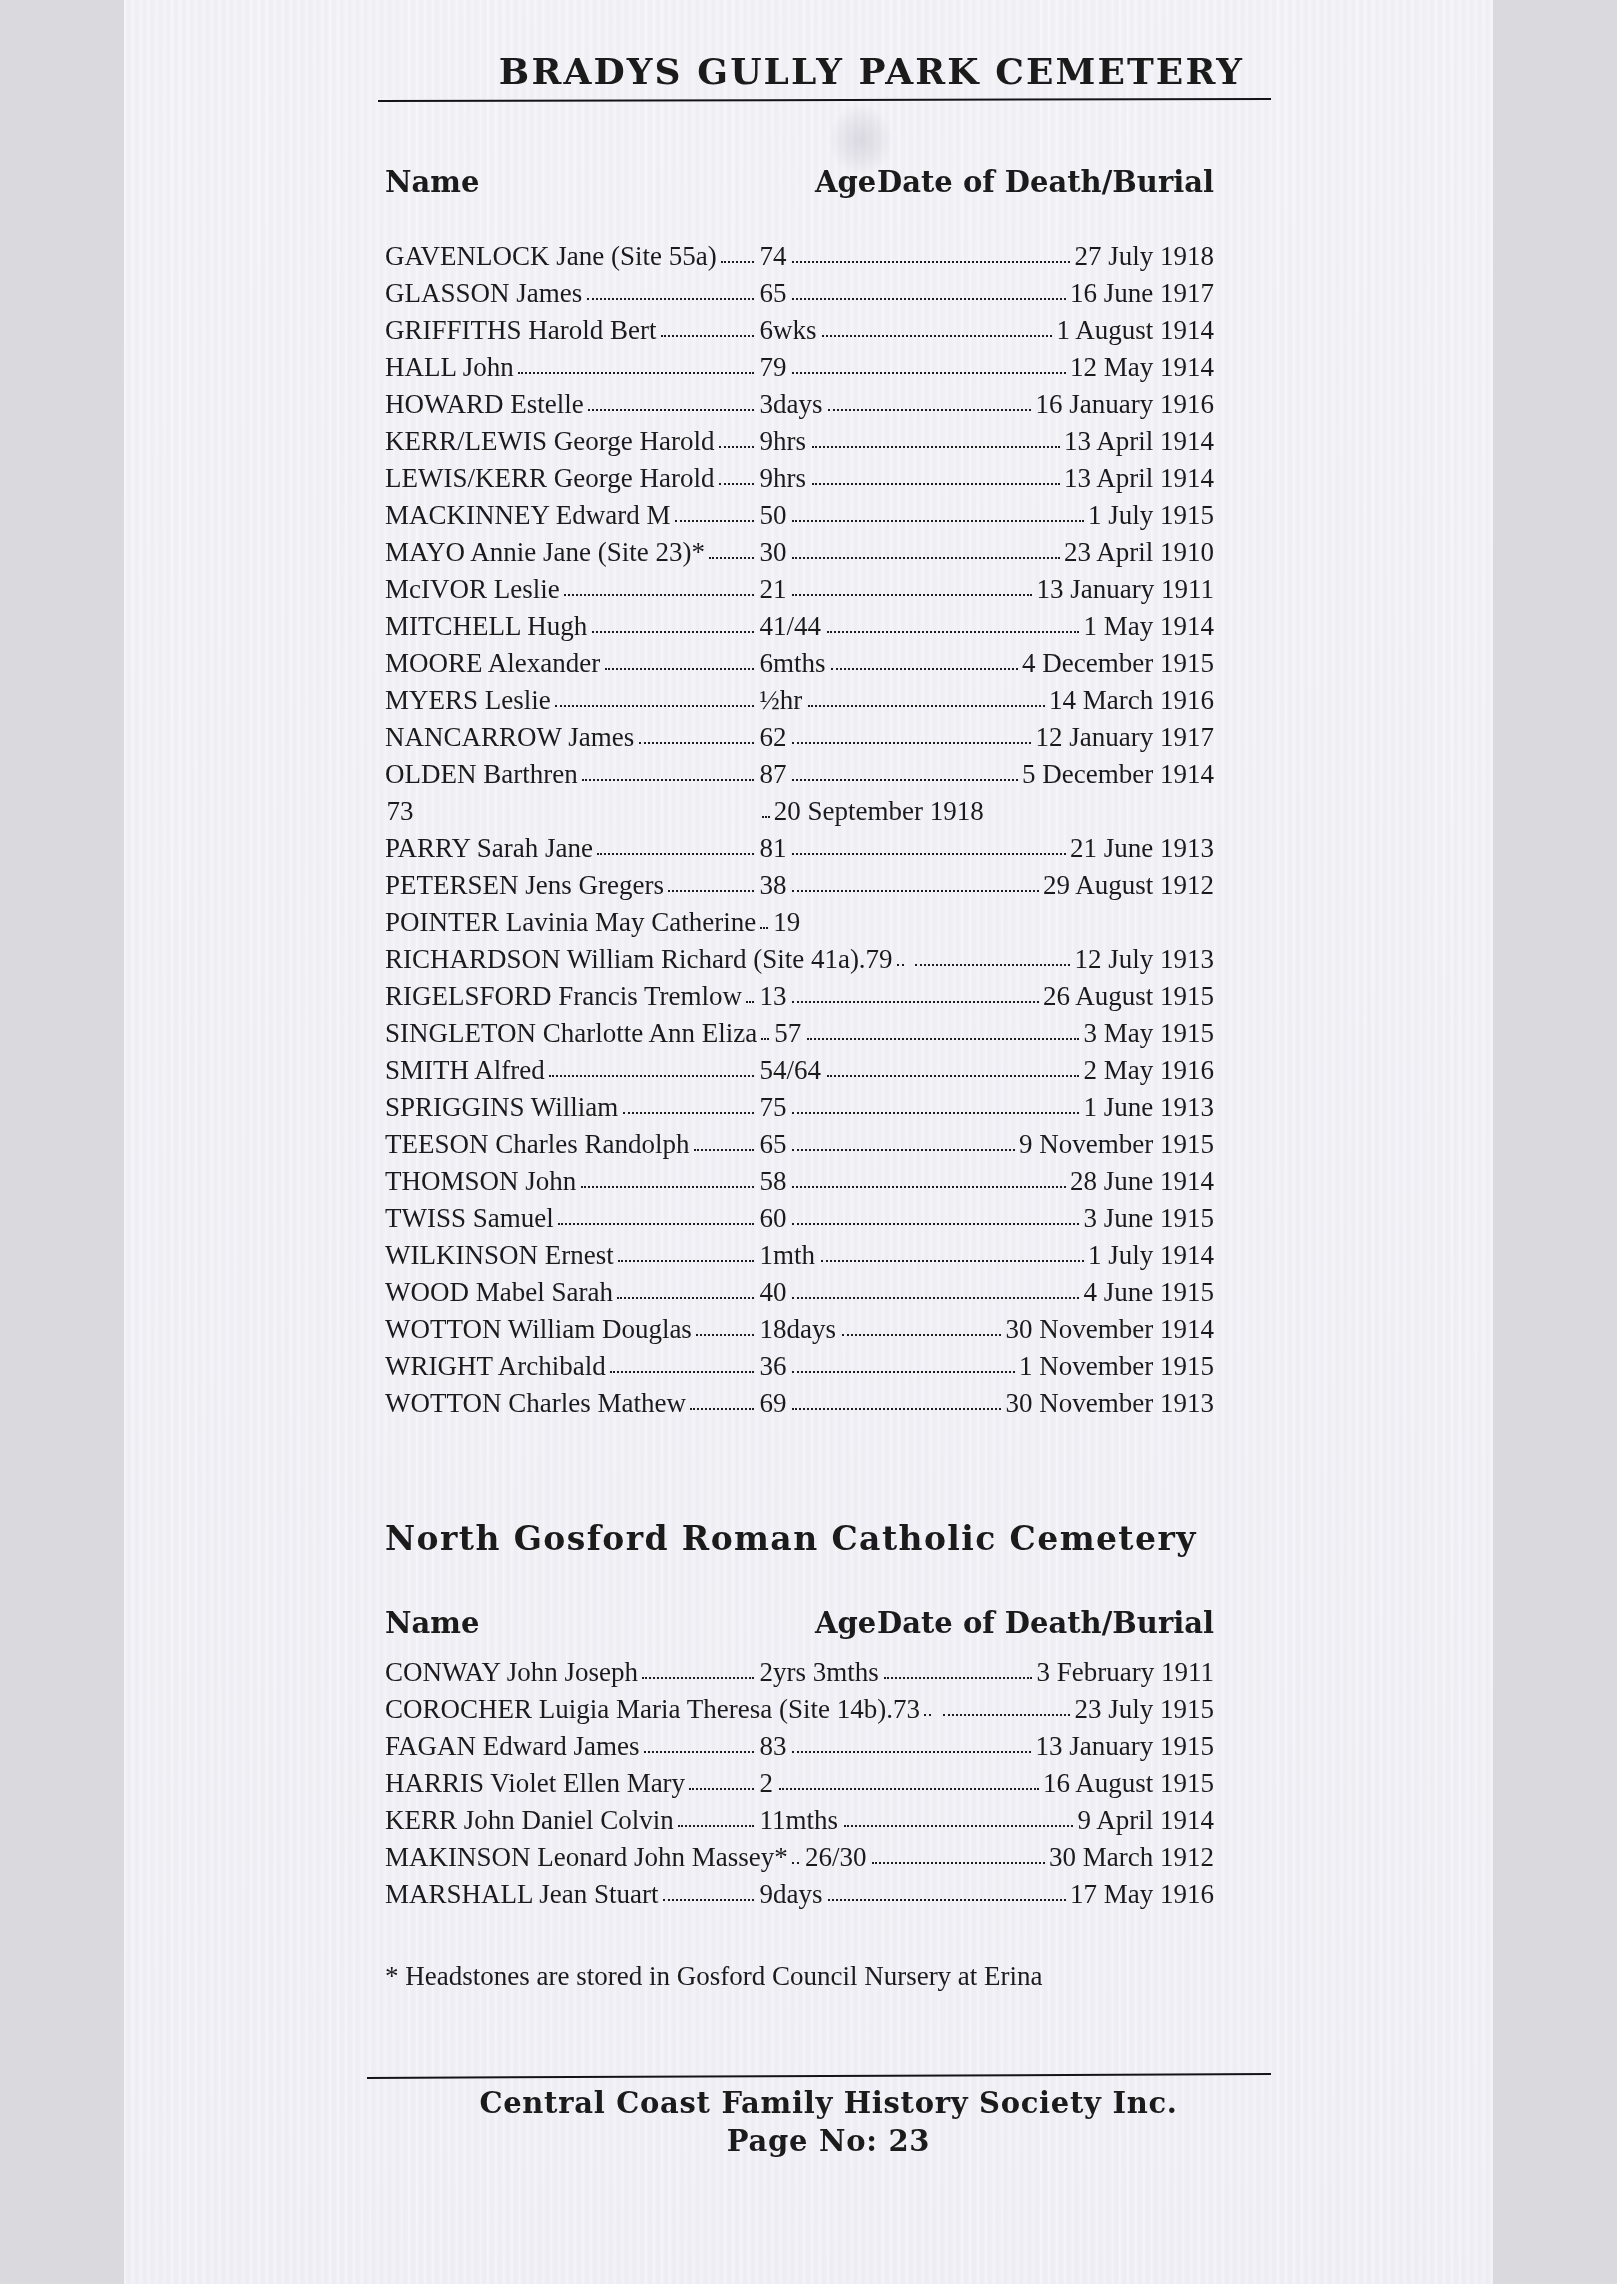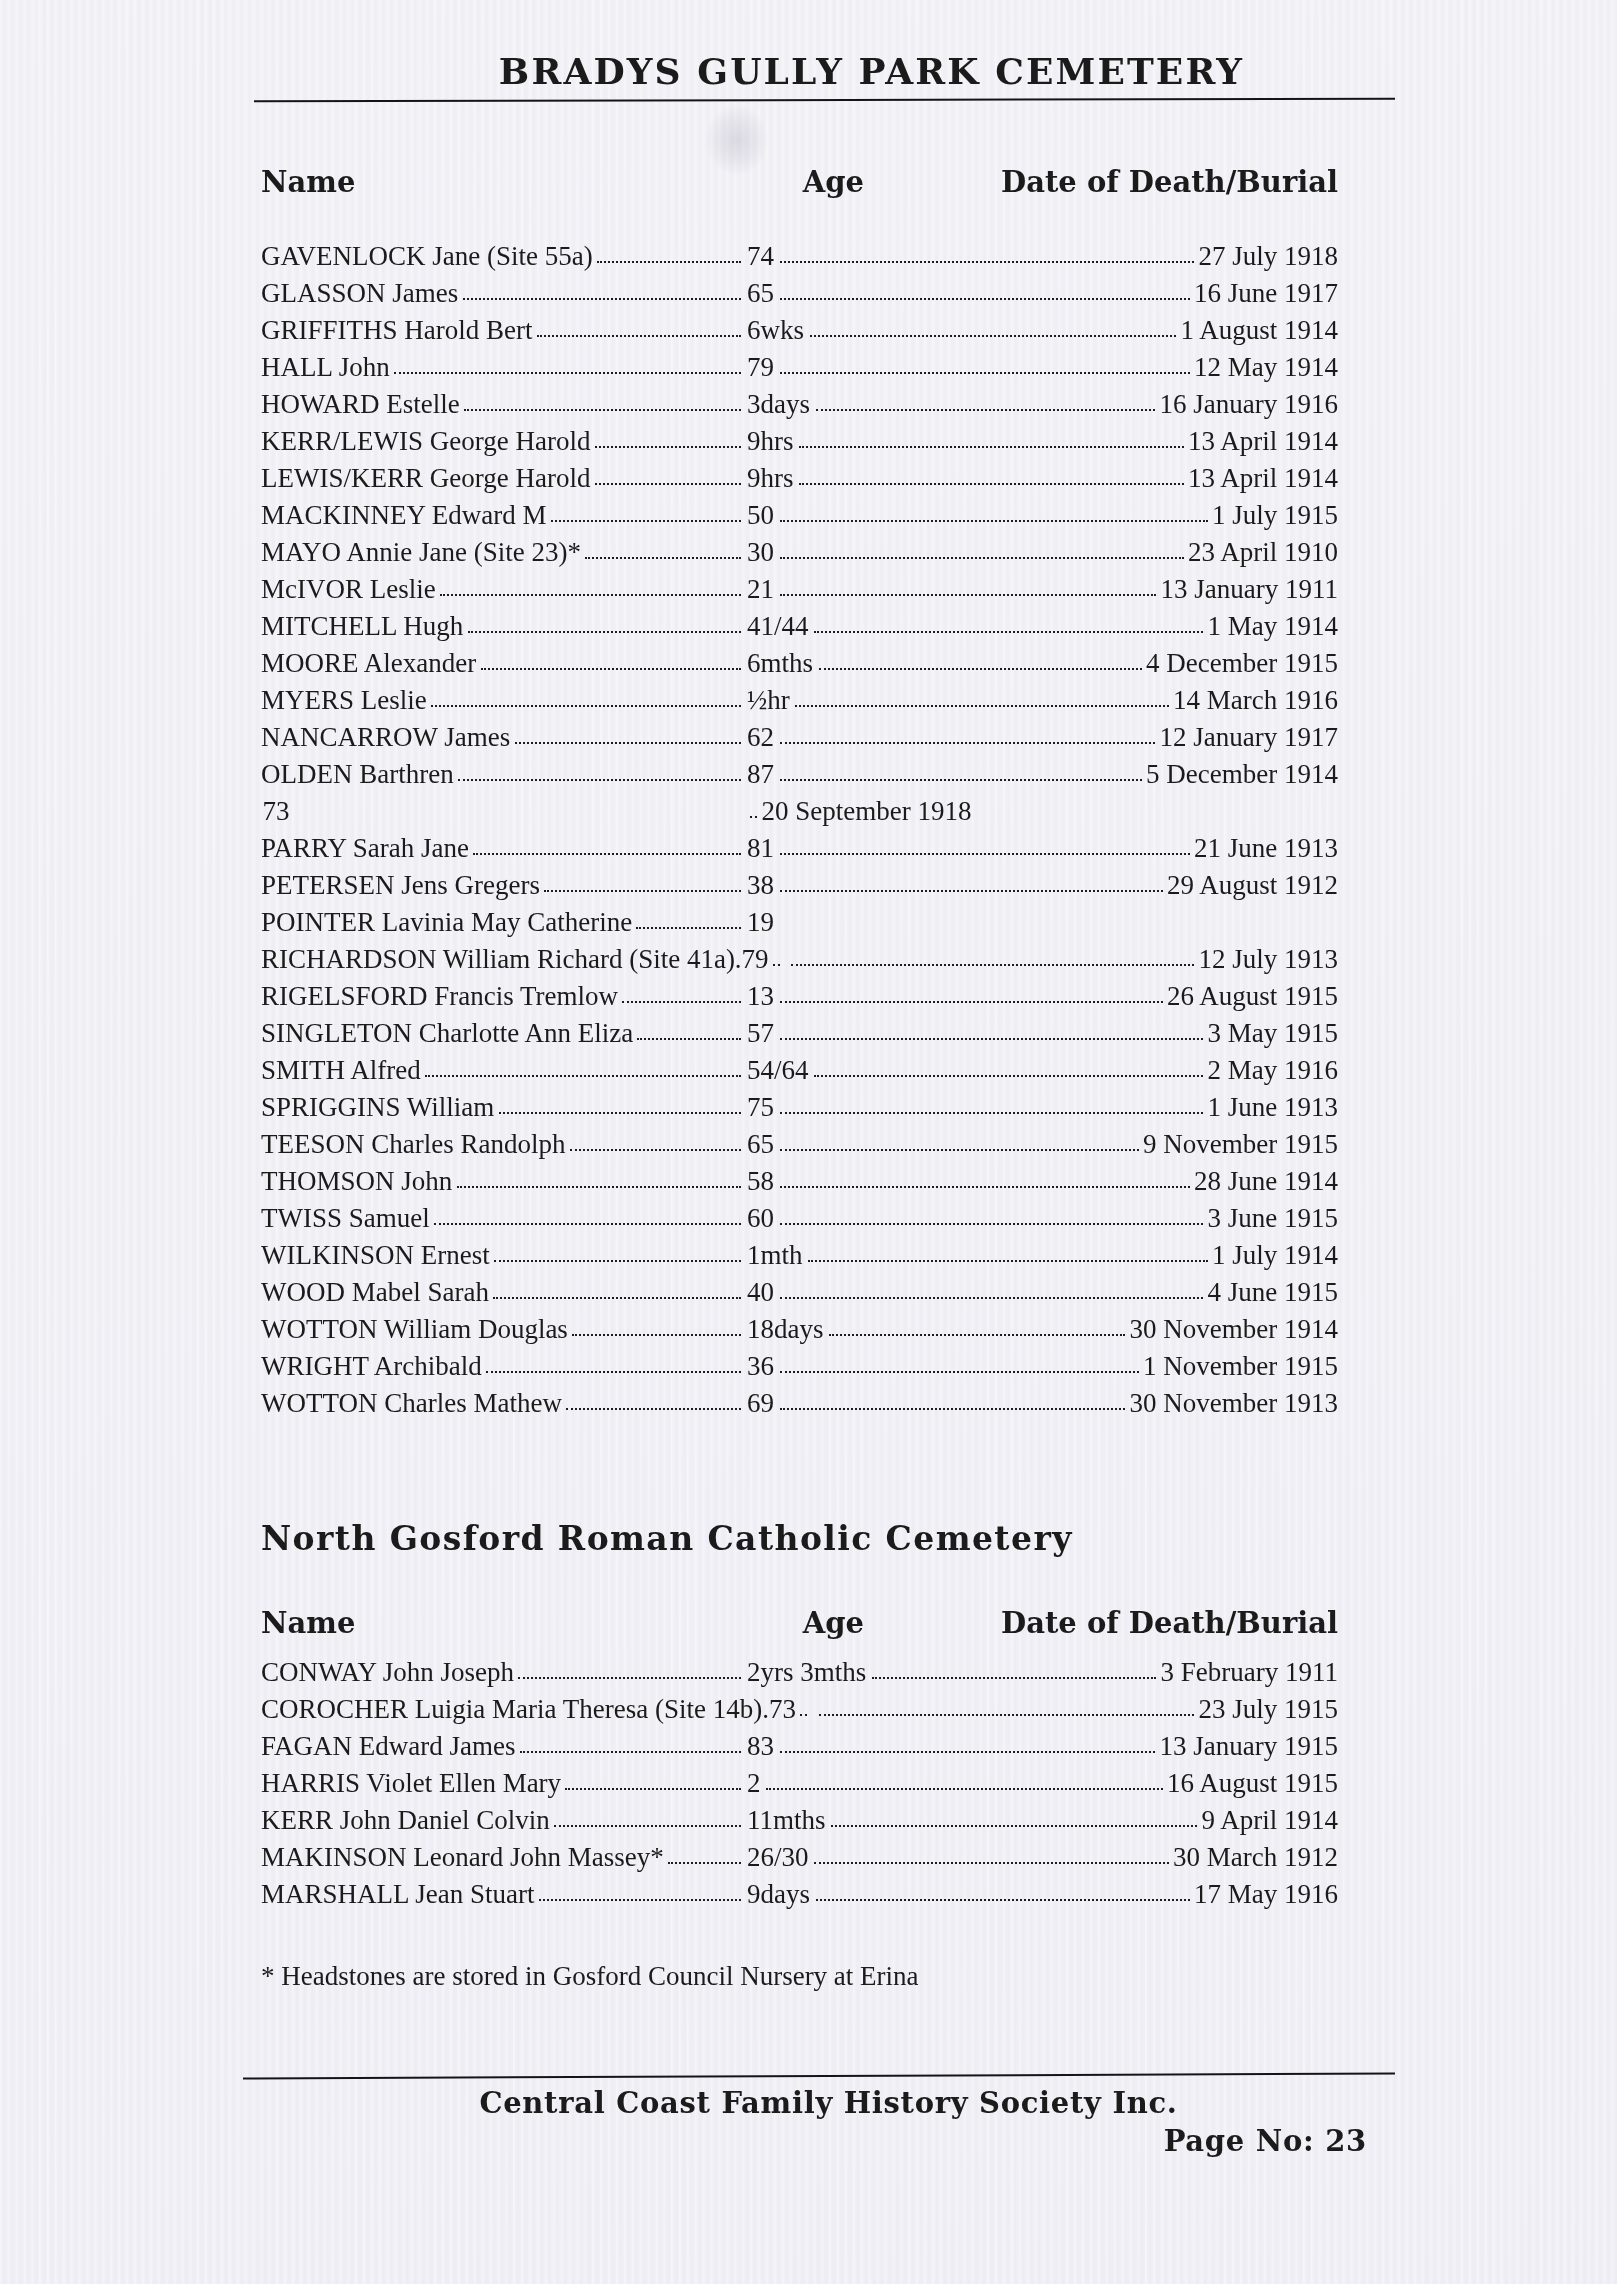--- a/index.html
+++ b/index.html
@@ -2,21 +2,21 @@
 <html style="font-size:11.4px"><head>
 <meta charset="utf-8">
 <style>
   html, body {
     margin: 0;
     padding: 0;
     background: #d9d9de;
   }
   .page {
     position: relative;
-    width: 1617px;
+    width: 1369px;
     height: 2284px;
     margin: 0 auto;
     box-sizing: border-box;
     padding: 50px 279px 0 261px;
     background:
       repeating-linear-gradient(90deg,
         rgba(255,255,255,0.35) 0px, rgba(255,255,255,0.0) 2.1px,
         rgba(40,40,70,0.018) 4.3px, rgba(255,255,255,0.0) 7.9px),
       linear-gradient(#f3f2f7, #f1f0f6);
     color: #1b1b1b;
@@ -103,21 +103,21 @@
     margin-top: 9px;
     text-align: center;
     transform: translateX(29px);
     font-family: "DejaVu Serif", serif;
     font-weight: bold;
     font-size: 29px;
     letter-spacing: 0.7px;
   }
   .footer-page {
     margin-top: 4.3px;
-    text-align: right;
+    text-align: center;
     transform: translateX(29px);
     font-family: "DejaVu Serif", serif;
     font-weight: bold;
     font-size: 29px;
     letter-spacing: 0.7px;
   }
 </style>
 </head>
 <body>
 

